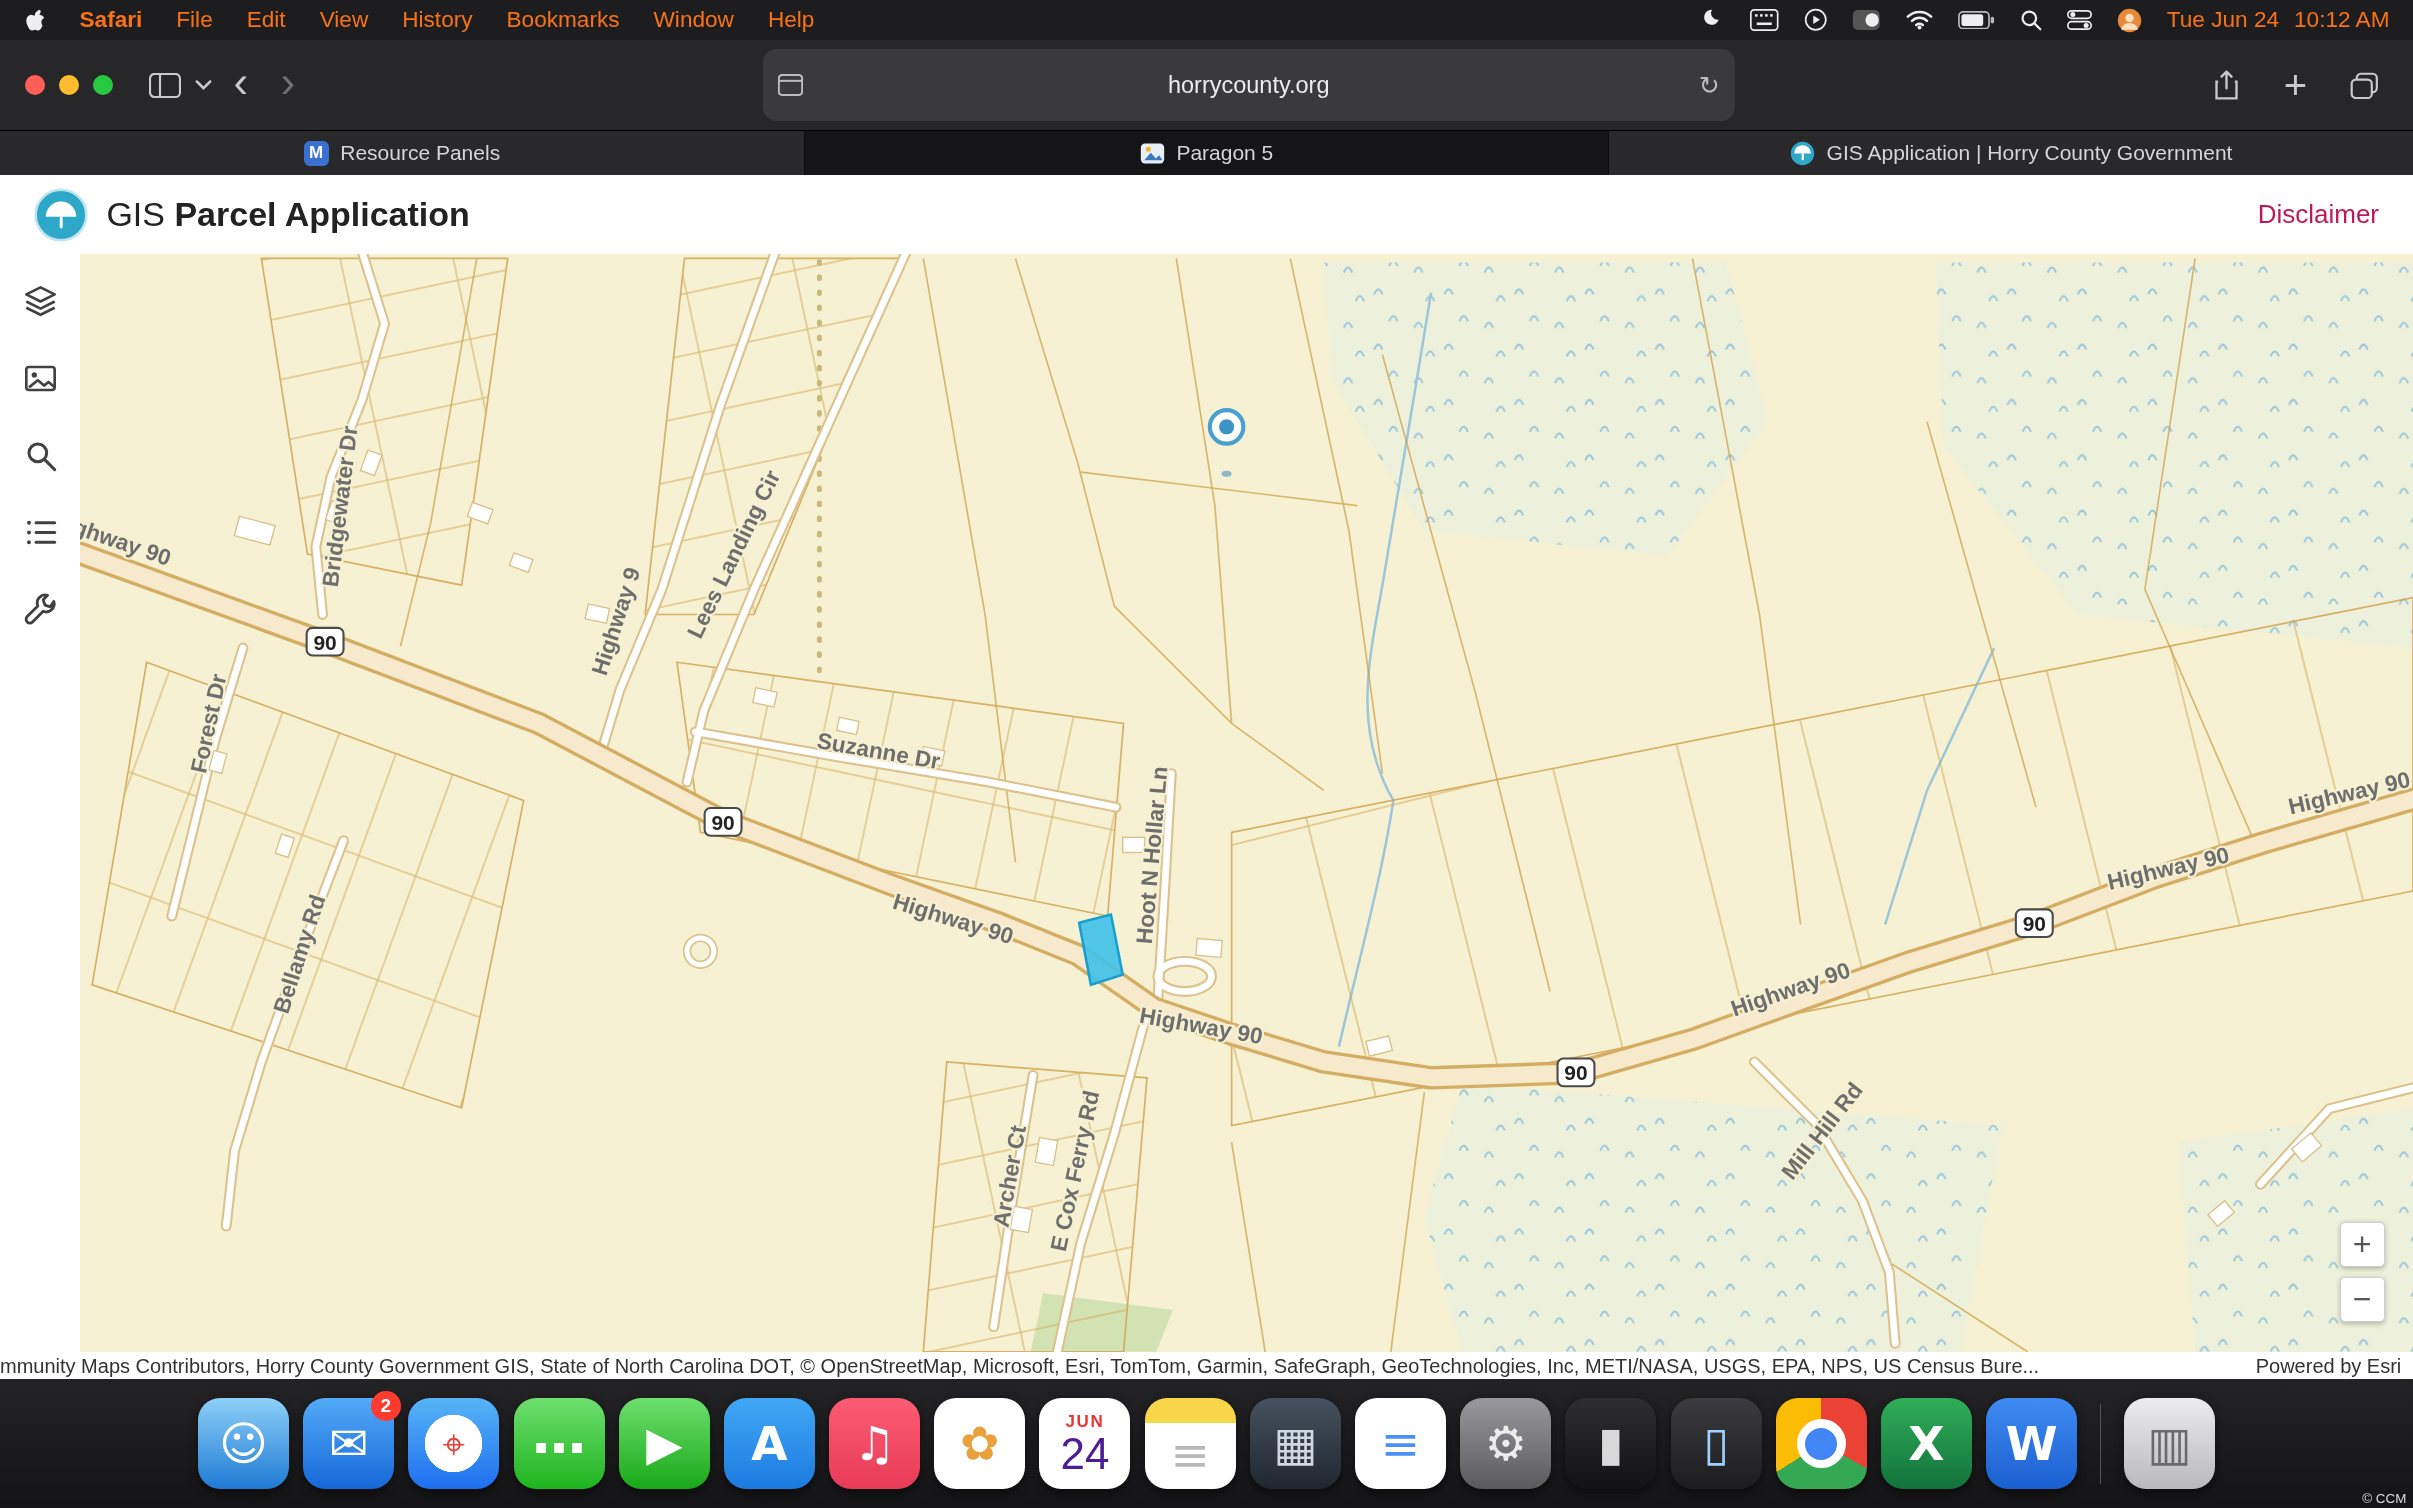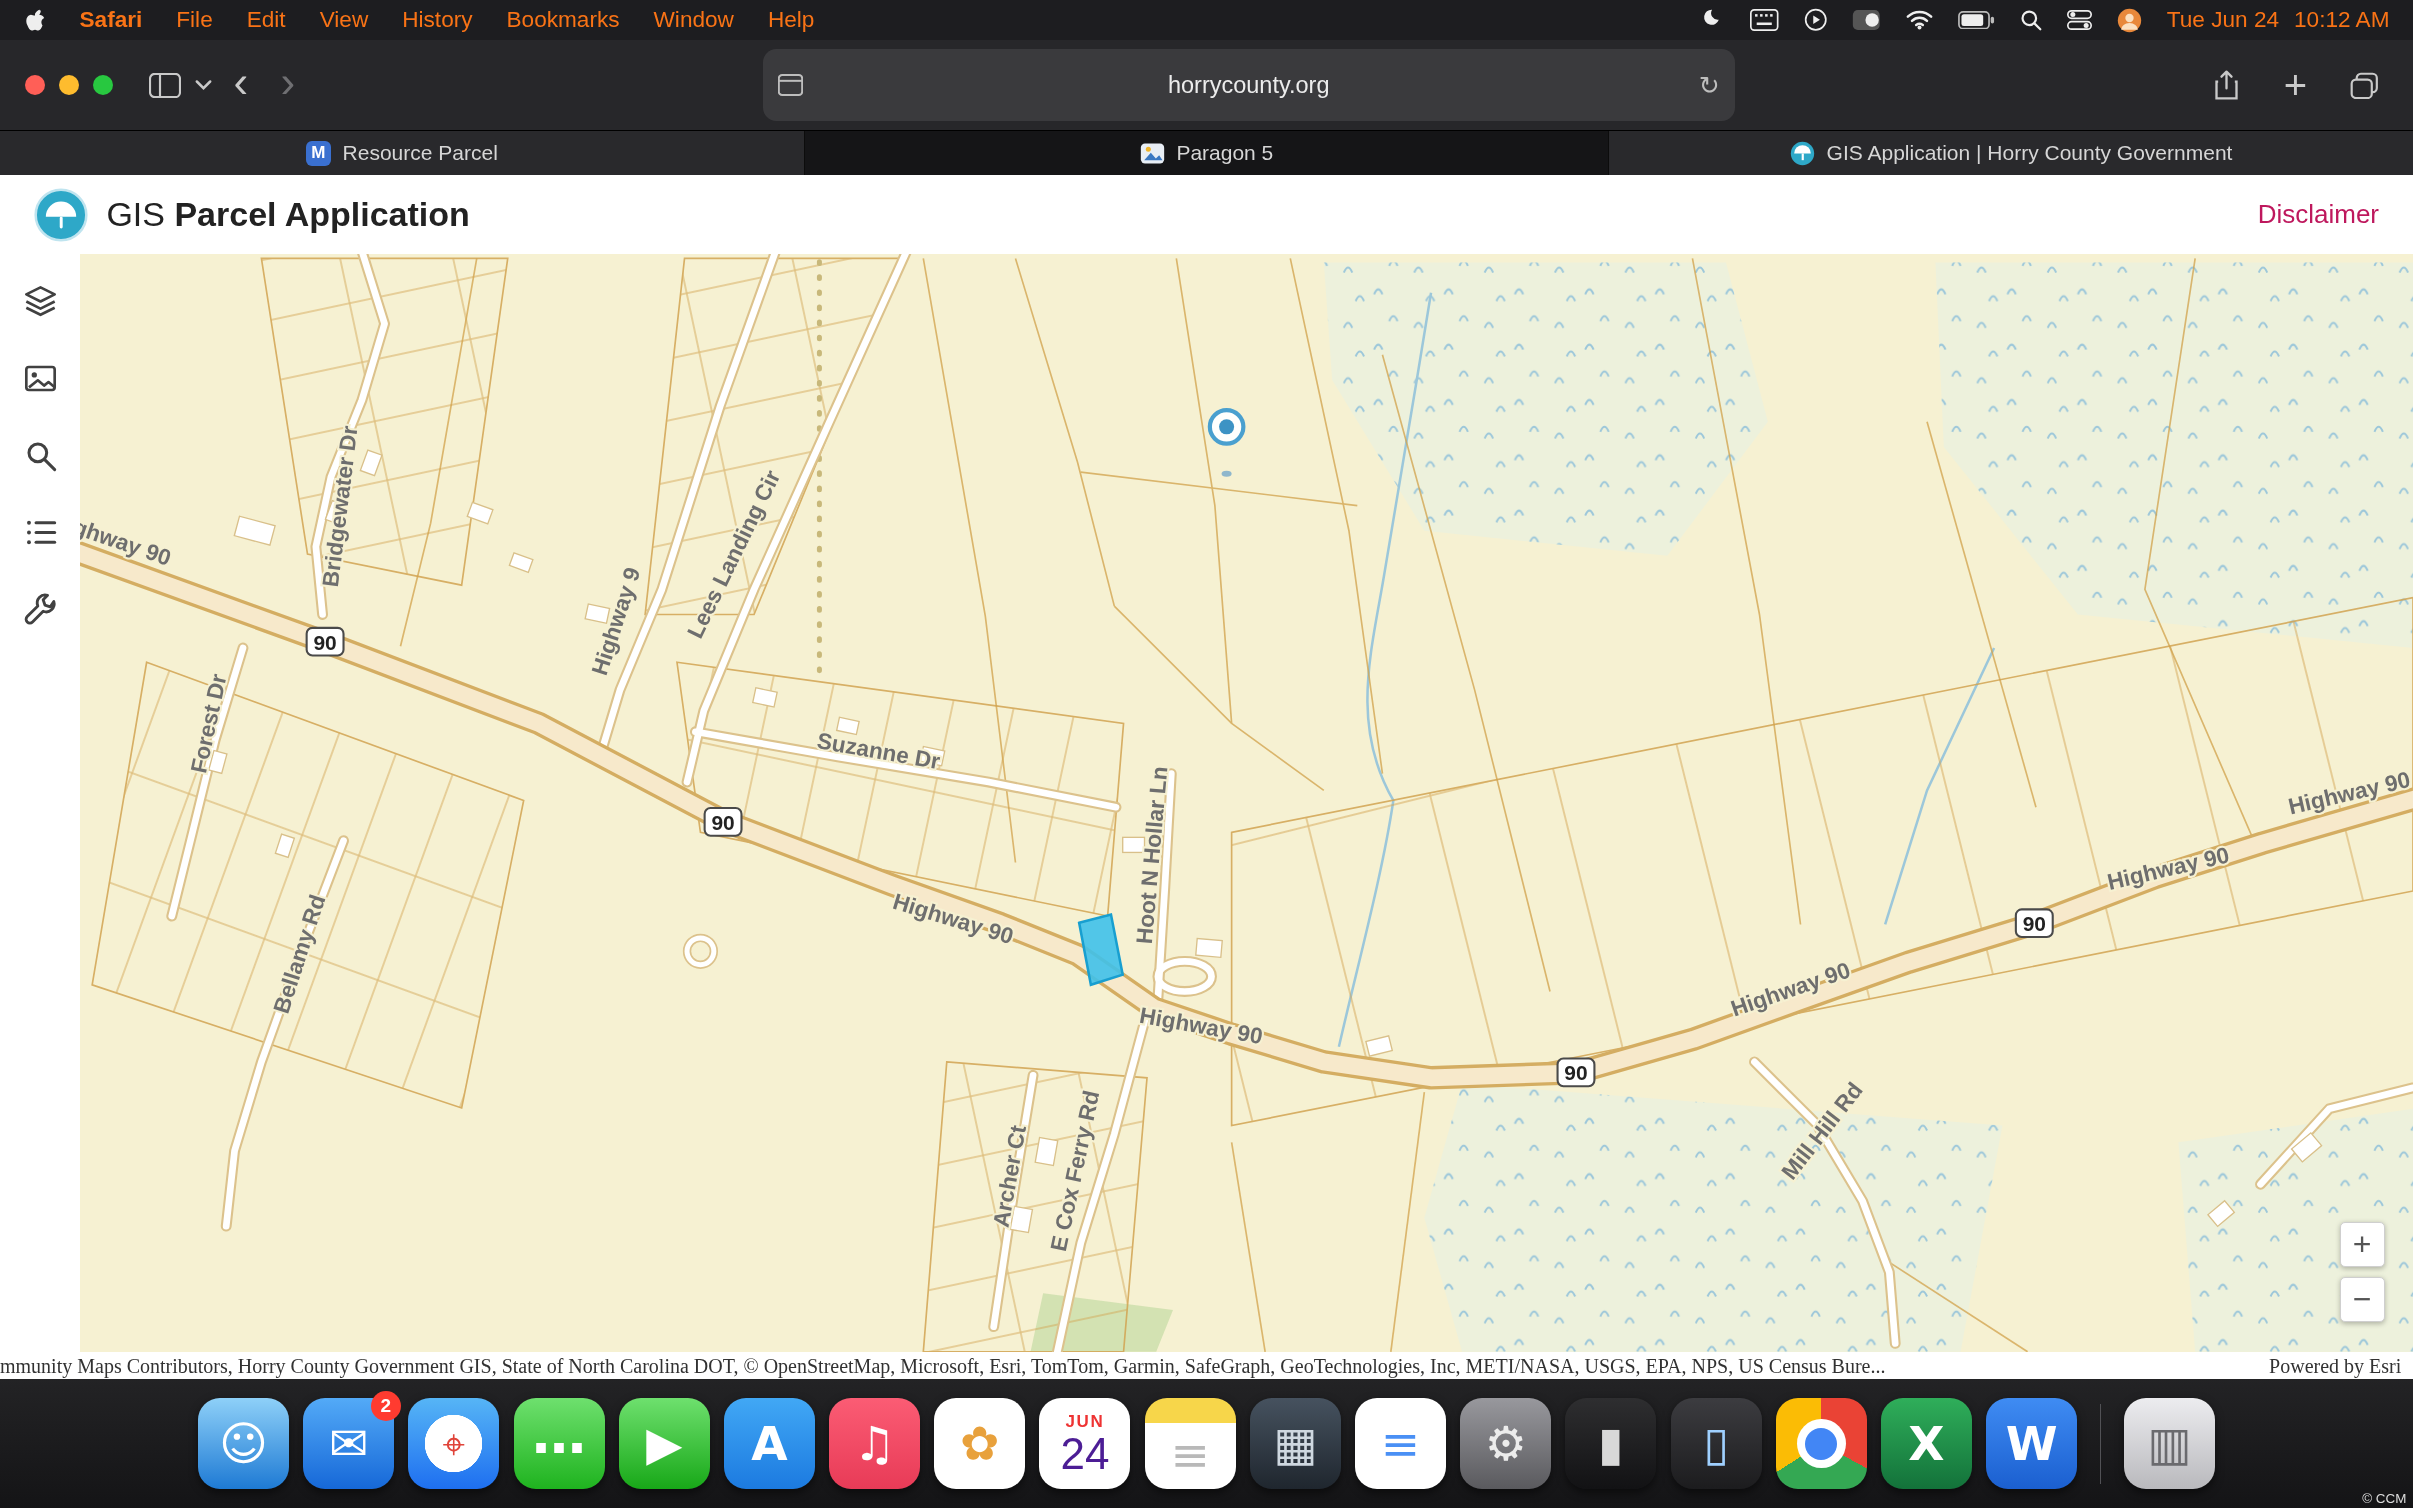--- a/index.html
+++ b/index.html
@@ -68,21 +68,21 @@
   .shield text { font-size:25px; font-weight:700; fill:#222; text-anchor:middle; }
   .zoom-ctrl { position:absolute; right:28.5px; z-index:6; width:45px; height:45px;
     background:#fff; border:0.8px solid #cfcfcf; border-radius:5px; color:#555;
     font-size:32px; display:flex; align-items:center; justify-content:center;
     box-shadow:0 1.7px 5px rgba(0,0,0,.25); }
   #zoom-in { top:968px; } #zoom-out { top:1023px; }
 
   
   .attribution { position:absolute; top:1352px; left:0; width:2413px; height:28px;
     background:#fff; display:flex; align-items:center; font-size:20px; color:#323232;
-    overflow:hidden;font-family:Liberation Serif, serif; }
+    overflow:hidden; }
   .attr-text { white-space:nowrap; overflow:hidden; flex:1; }
   .powered { white-space:nowrap; padding:0 11.7px; }
 
   
   .dock { position:absolute; top:1379px; left:0; width:2413px; height:129px;
     background:linear-gradient(180deg,#232325,#141416); display:flex;
     align-items:center; justify-content:center; gap:14.2px; }
   .dock-app { width:91px; height:91px; border-radius:22px; position:relative;
     display:flex; align-items:center; justify-content:center; flex-direction:column;
     box-shadow:0 3.4px 8.4px rgba(0,0,0,.5); }
@@ -250,21 +250,21 @@
           <rect x="8" y="2" width="24" height="22" rx="5" fill="none" stroke="#c9c9c9" stroke-width="2.6"></rect>
           <rect x="2" y="9" width="24" height="22" rx="5" fill="#27272a" stroke="#c9c9c9" stroke-width="2.6"></rect>
         </svg>
       </span>
   </div>
 </div>
 
 <div class="tab-bar">
   <div class="tab">
     <span class="tab-ic-m">M</span>
-    <span>Resource Parcel</span>
+    <span>Resource Panels</span>
   </div>
   <div class="tab darker">
     <span>
       <svg width="25" height="25" viewBox="0 0 30 30">
           <rect x="1" y="3" width="28" height="24" rx="5" fill="#e8eef5"></rect>
           <path d="M5 23l8-9 6 7 4-4 4 6z" fill="#3a78c2"></path>
           <circle cx="10" cy="10" r="3" fill="#f0b429"></circle>
         </svg>
       </span>
     <span>Paragon 5</span>

